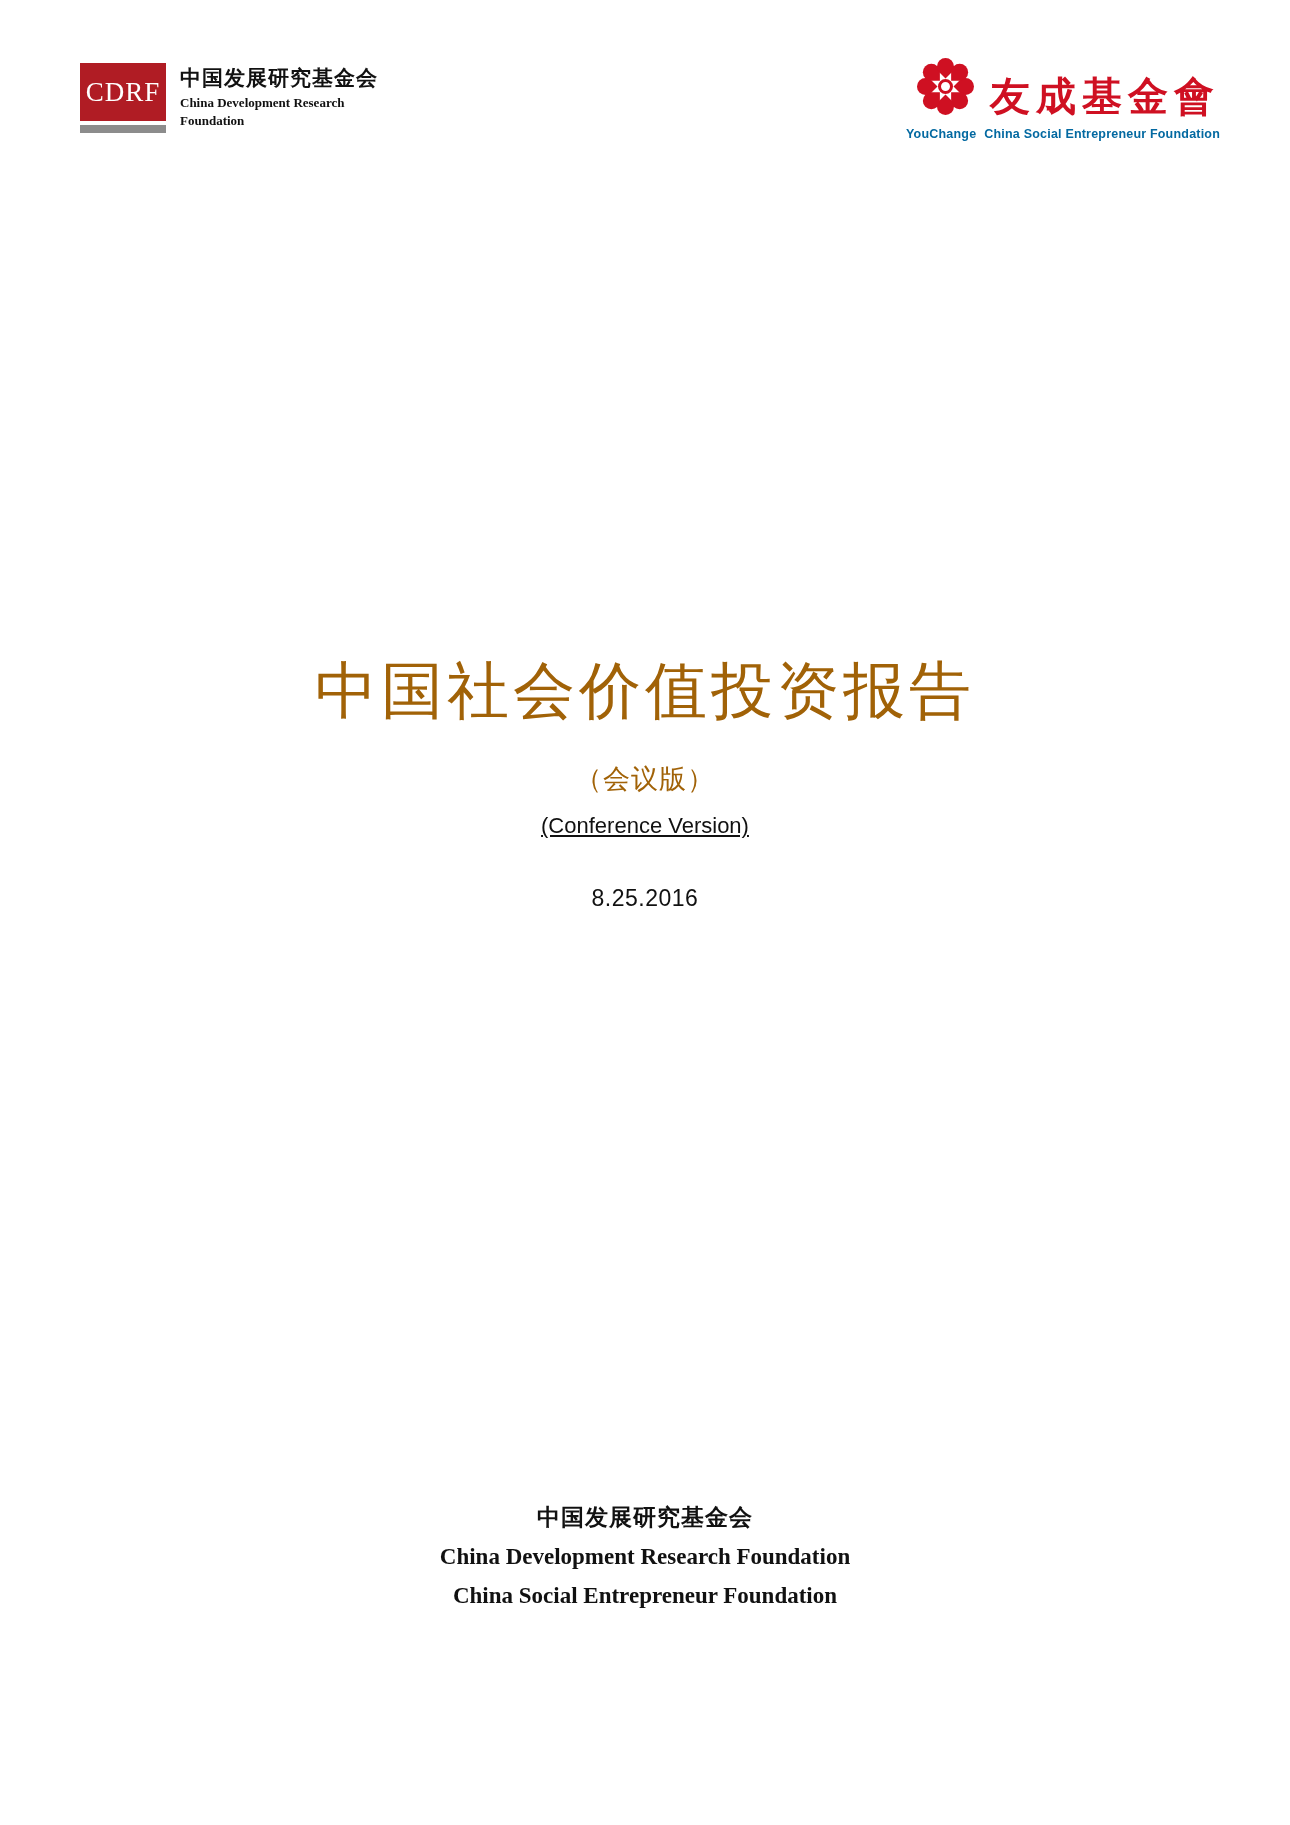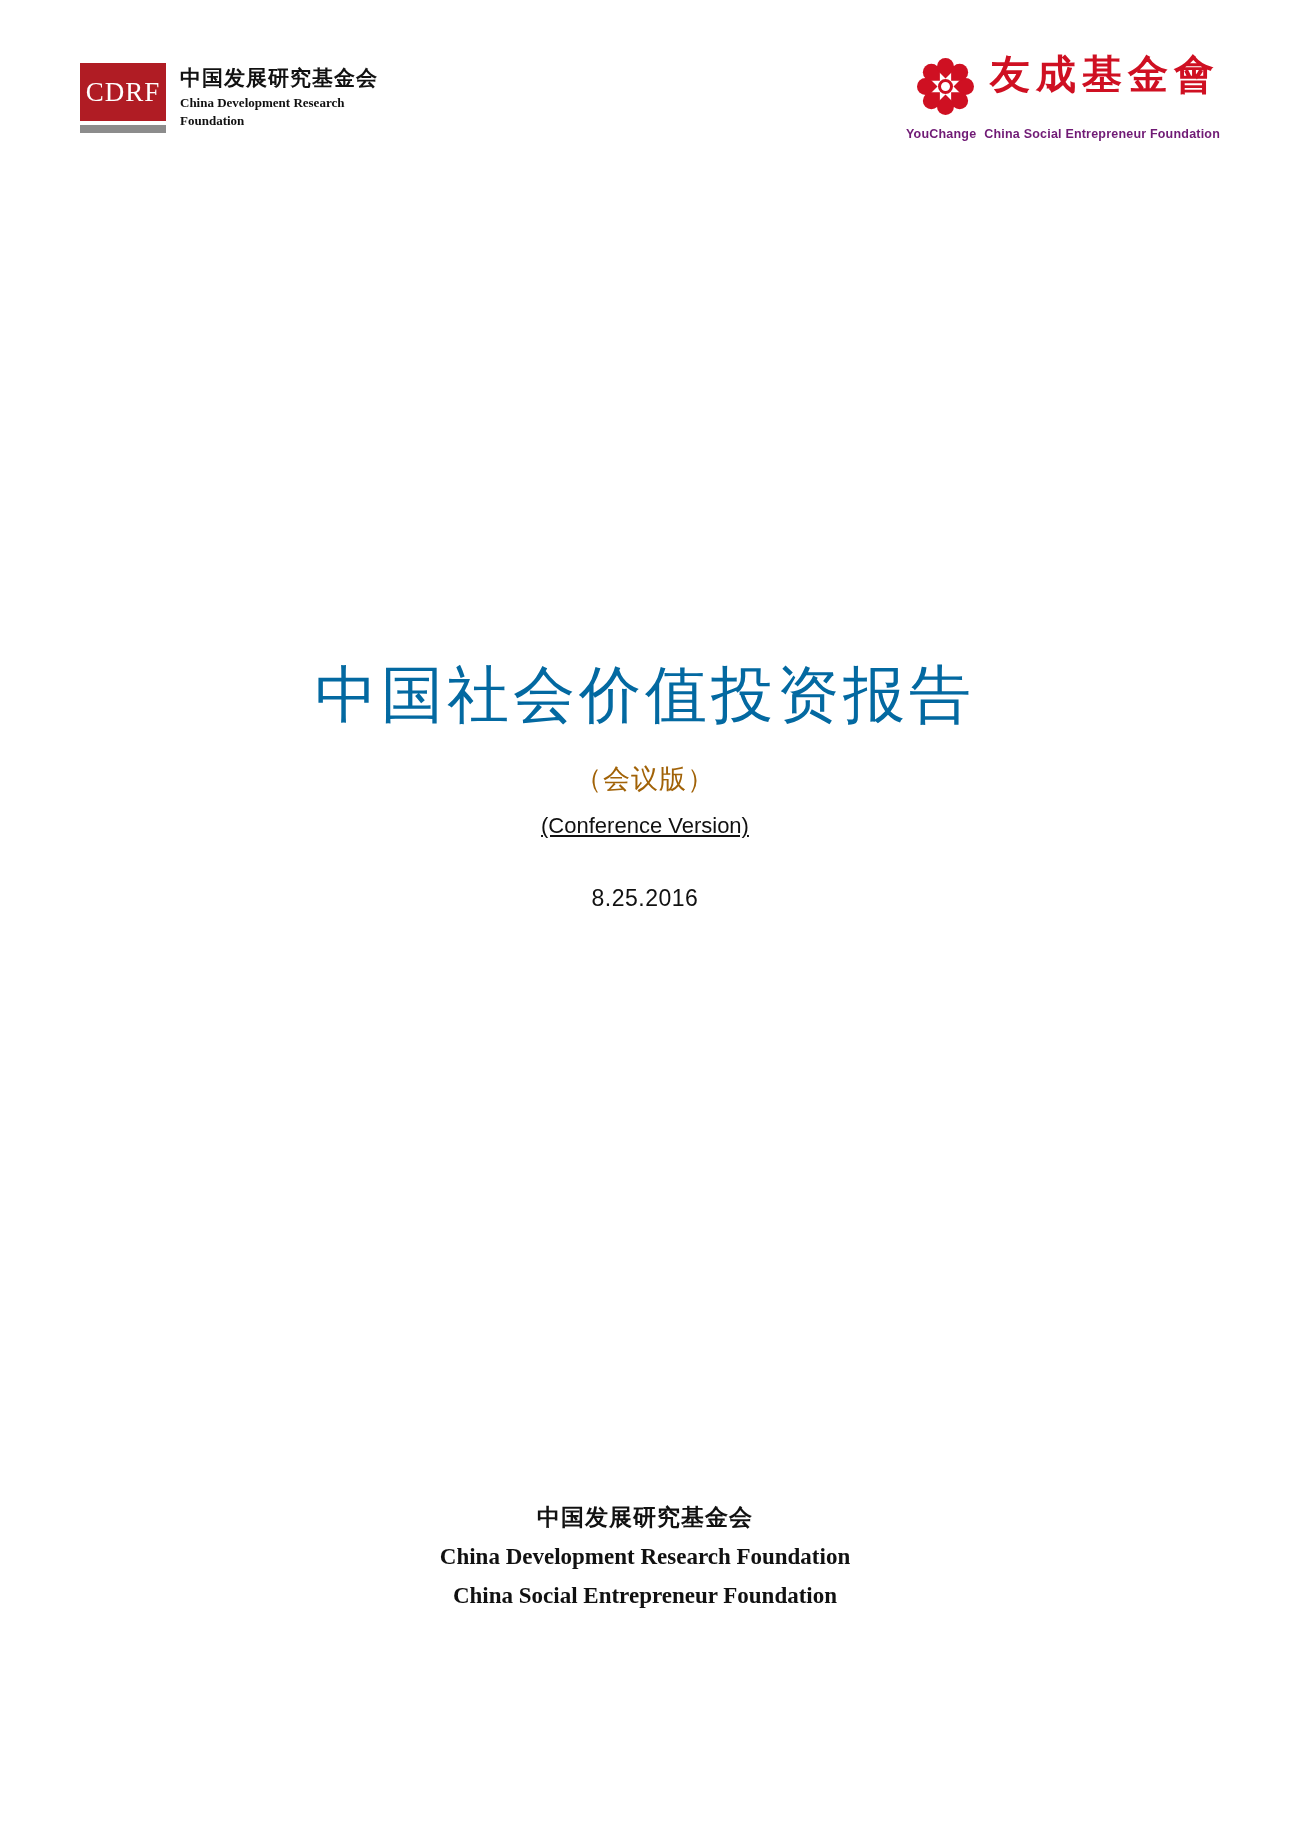--- a/index.html
+++ b/index.html
@@ -78,21 +78,21 @@
 
   
   .yc-logo {
     position: absolute;
     right: 70px;
     top: 0px;
     text-align: right;
   }
   .yc-top {
     display: flex;
-    align-items: flex-start;
+    align-items: flex-end;
     justify-content: flex-end;
   }
   .yc-mark {
     width: 62px;
     height: 62px;
     position: relative;
     margin-right: 14px;
   }
   .yc-mark .petal {
     position: absolute;
@@ -124,38 +124,38 @@
     font-weight: bold;
     color: #cf1022;
     letter-spacing: 6px;
     line-height: 1;
   }
   .yc-en {
     margin-top: 10px;
     font-family: "Liberation Sans", sans-serif;
     font-size: 12.5px;
     font-weight: bold;
-    color: #701a75;
+    color: #0369a1;
     letter-spacing: 0.2px;
   }
   .yc-en .yc-en-1 { margin-right: 8px; }
 
   
   .title-block {
     position: absolute;
     top: 660px;
     left: 0;
     width: 1290px;
     text-align: center;
   }
   .title-cn {
-    font-family: Liberation Serif, serif;
+    font-family: Liberation Mono, monospace;
     font-size: 62px;
     letter-spacing: 4px;
-    color: #0369a1;
+    color: #a16207;
     line-height: 1.15;
   }
   .subtitle-cn {
     margin-top: 30px;
     font-family: "Liberation Sans", sans-serif;
     font-size: 27px;
     letter-spacing: 1px;
     color: #a16207;
   }
   .title-en {

